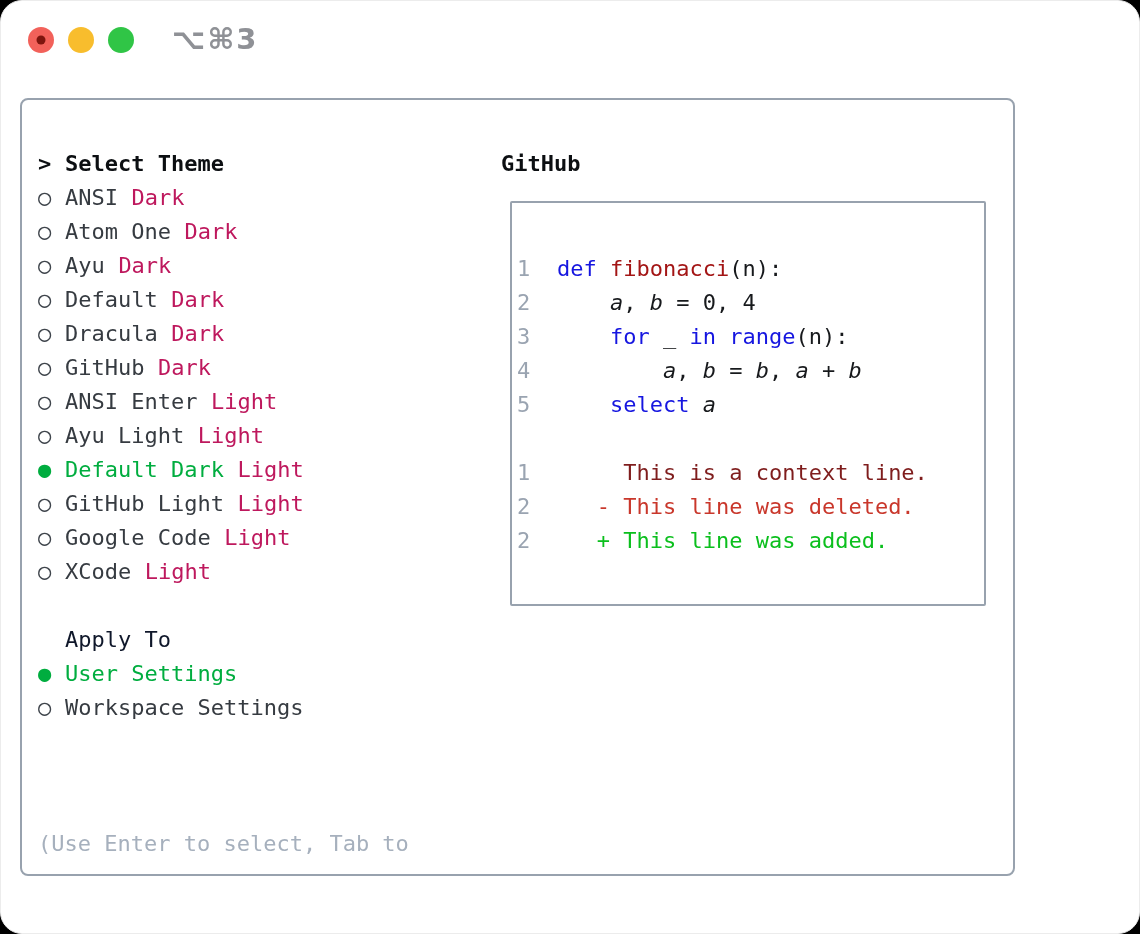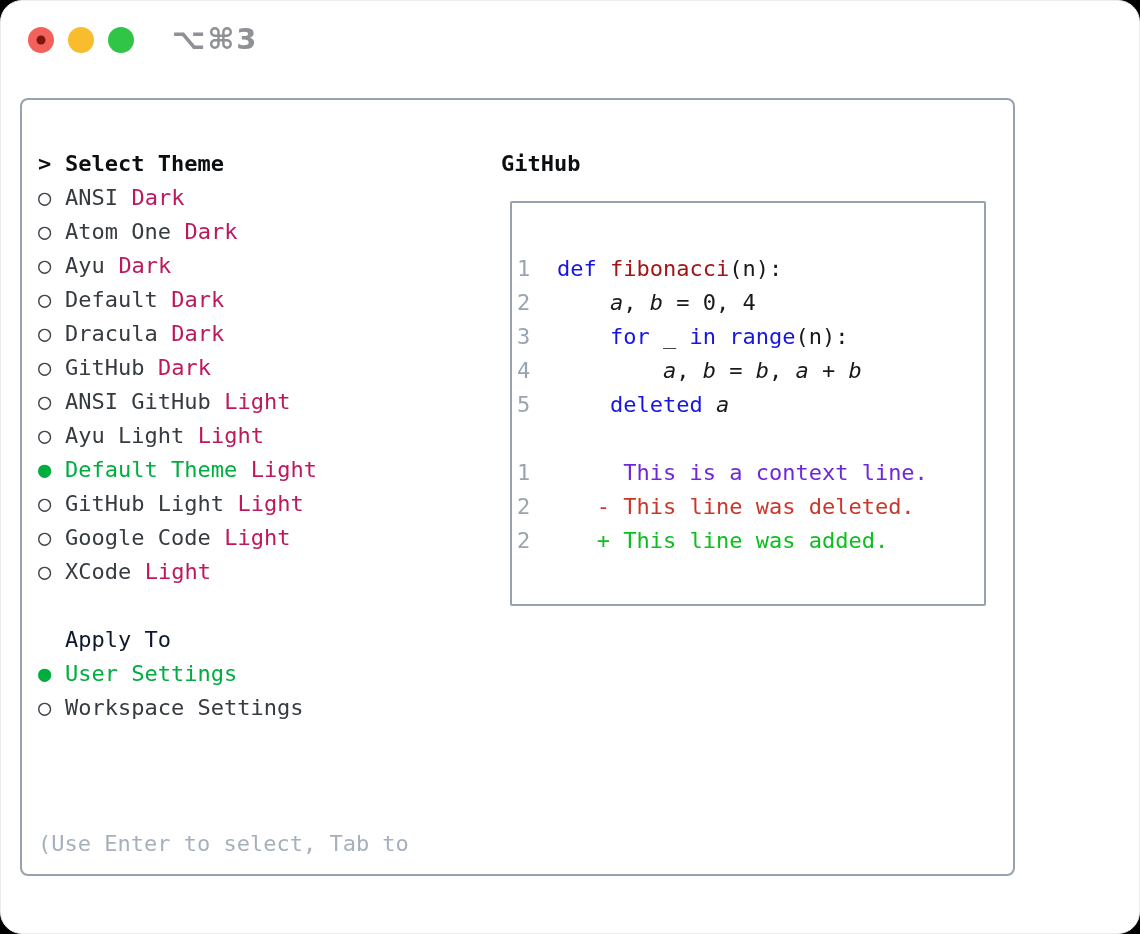--- a/index.html
+++ b/index.html
@@ -85,21 +85,21 @@
   }
   .num{
     display:inline-block;width:40px;flex:0 0 40px;
     color:#9aa4b1;white-space:pre;
   }
   .ct{white-space:pre;}
   .tok-kw{color:#1616e0;text-align:right;}
   .tok-fn{color:#a31515;}
   .tok-var{font-style:italic;color:#17191c;}
   .tok-pl{color:#17191c;}
-  .k-context{color:#6d28d9;}
+  .k-context{color:#7f1d1d;}
   .k-deleted{color:#c9372b;}
   .k-added{color:#0bbf1d;}
 </style>
 </head>
 <body>
 
 <div class="window">
 
   <div class="traffic-lights">
     <button class="tl tl-red">
@@ -144,31 +144,31 @@
         <span class="label">Dracula</span>
         <span class="variant">Dark</span>
       </div>
       <div class="row option">
         <span class="bullet">○</span>
         <span class="label">GitHub</span>
         <span class="variant">Dark</span>
       </div>
       <div class="row option">
         <span class="bullet">○</span>
-        <span class="label">ANSI GitHub</span>
+        <span class="label">ANSI Enter</span>
         <span class="variant">Light</span>
       </div>
       <div class="row option">
         <span class="bullet">○</span>
         <span class="label">Ayu Light</span>
         <span class="variant">Light</span>
       </div>
       <div class="row option selected">
         <span class="bullet">●</span>
-        <span class="label">Default Theme</span>
+        <span class="label">Default Dark</span>
         <span class="variant">Light</span>
       </div>
       <div class="row option">
         <span class="bullet">○</span>
         <span class="label">GitHub Light</span>
         <span class="variant">Light</span>
       </div>
       <div class="row option">
         <span class="bullet">○</span>
         <span class="label">Google Code</span>
@@ -218,21 +218,21 @@
       <div class="cline">
         <span class="num">3</span>
         <span class="ct"><span class="tok-pl">    </span><span class="tok-kw">for</span><span class="tok-pl"> _ </span><span class="tok-kw">in</span><span class="tok-pl"> </span><span class="tok-kw">range</span><span class="tok-pl">(n):</span></span>
       </div>
       <div class="cline">
         <span class="num">4</span>
         <span class="ct"><span class="tok-pl">        </span><span class="tok-var">a</span><span class="tok-pl">, </span><span class="tok-var">b</span><span class="tok-pl"> = </span><span class="tok-var">b</span><span class="tok-pl">, </span><span class="tok-var">a</span><span class="tok-pl"> + </span><span class="tok-var">b</span></span>
       </div>
       <div class="cline">
         <span class="num">5</span>
-        <span class="ct"><span class="tok-pl">    </span><span class="tok-kw">deleted</span><span class="tok-pl"> </span><span class="tok-var">a</span></span>
+        <span class="ct"><span class="tok-pl">    </span><span class="tok-kw">select</span><span class="tok-pl"> </span><span class="tok-var">a</span></span>
       </div>
 
       <div class="cline"></div>
 
       <div class="cline">
         <span class="num">1</span>
         <span class="ct k-context">     This is a context line.</span>
       </div>
       <div class="cline">
         <span class="num">2</span>

